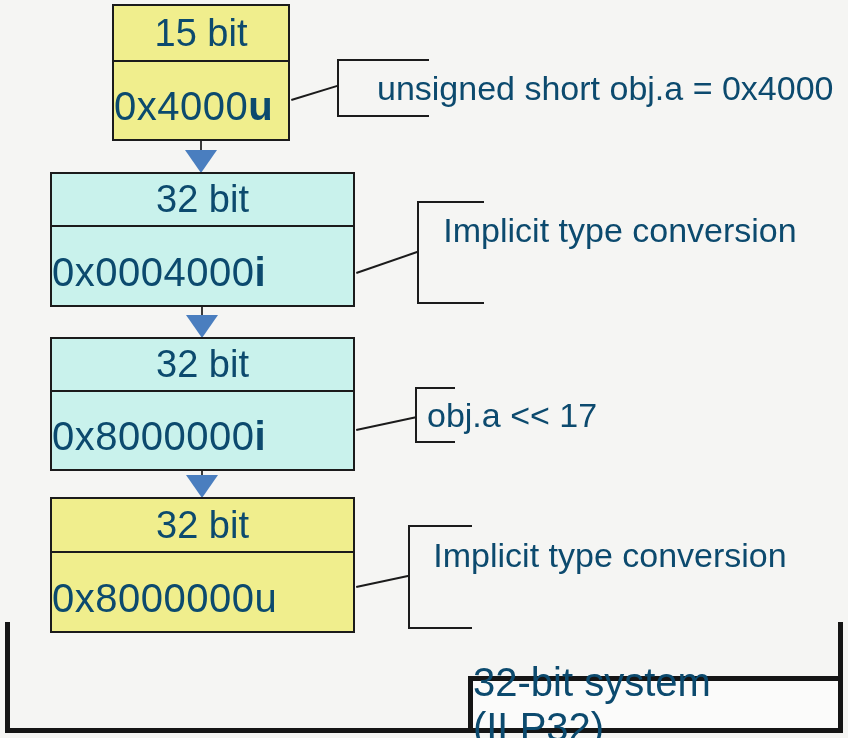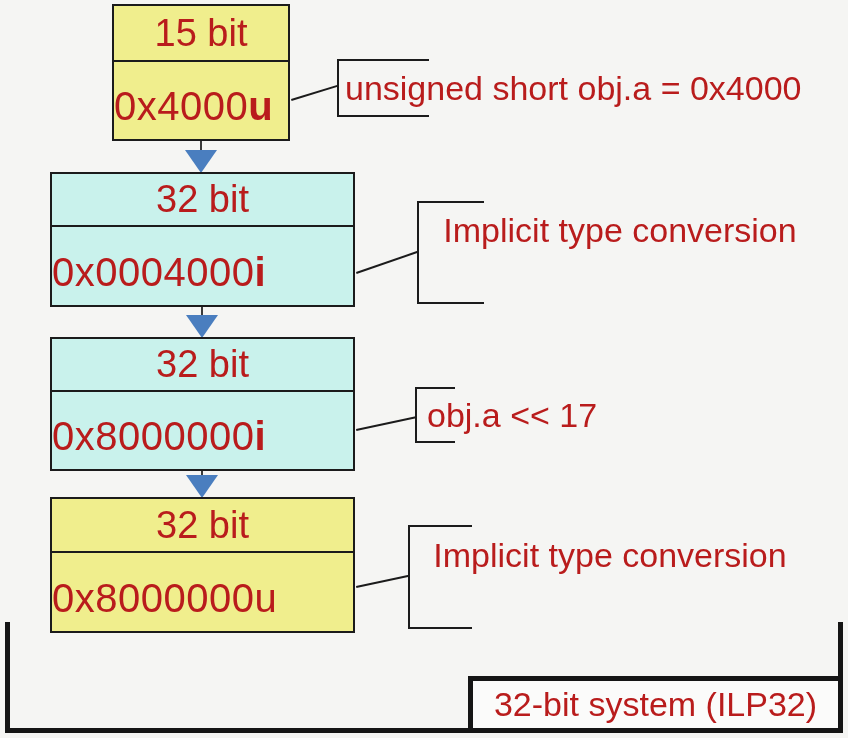--- a/index.html
+++ b/index.html
@@ -3,21 +3,21 @@
 <meta charset="utf-8">
 <style>
   html, body { margin: 0; padding: 0; }
   body { font-family: "Liberation Sans", sans-serif; }
   .stage {
     position: relative;
     width: 848px;
     height: 738px;
     background: #f5f5f3;
     overflow: hidden;
-    color: #b91c1c;
+    color: #0c4a6e;
   }
 
   
   .vbox {
     position: absolute;
     border: 2px solid #1b1b1b;
     box-sizing: border-box;
     display: flex;
     flex-direction: column;
   }
@@ -85,21 +85,21 @@
     border-bottom: 2px solid #1b1b1b;
   }
   .annotation .ann-text {
     position: relative;
     font-size: 34px;
     line-height: 44px;
     white-space: nowrap;
   }
   .ann1 { left: 337px; top: 59px;  height: 58px; }
   .ann1 .bracket { width: 90px; }
-  .ann1 .ann-text { padding-left: 8px; line-height: 58px; }
+  .ann1 .ann-text { padding-left: 40px; line-height: 58px; }
   .ann2 { left: 417px; top: 201px; height: 103px; }
   .ann2 .bracket { width: 65px; }
   .ann2 .ann-text { padding-left: 12px; width: 382px; text-align: center; padding-top: 7px; }
   .ann3 { left: 415px; top: 387px; height: 56px; }
   .ann3 .bracket { width: 38px; }
   .ann3 .ann-text { padding-left: 12px; line-height: 56px; }
   .ann4 { left: 408px; top: 525px; height: 104px; }
   .ann4 .bracket { width: 62px; }
   .ann4 .ann-text { padding-left: 12px; width: 380px; text-align: center; padding-top: 8px; }
 
@@ -113,21 +113,21 @@
     border-top: none;
   }
   .system-label-box {
     position: absolute;
     left: 468px; top: 676px;
     width: 375px; height: 57px;
     box-sizing: border-box;
     border: 5px solid #151515;
     background: #fbfbfa;
     display: flex; align-items: center; justify-content: center;
-    font-size: 34px;
+    font-size: 40px;
   }
 </style>
 </head>
 <body>
 
 <div class="stage">
 
   <div class="system-container"></div>
 
   <div class="vbox yellow box1">

